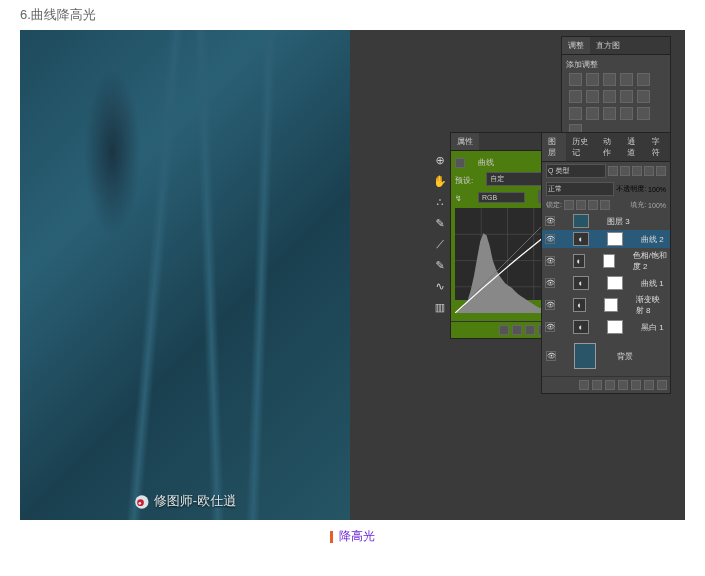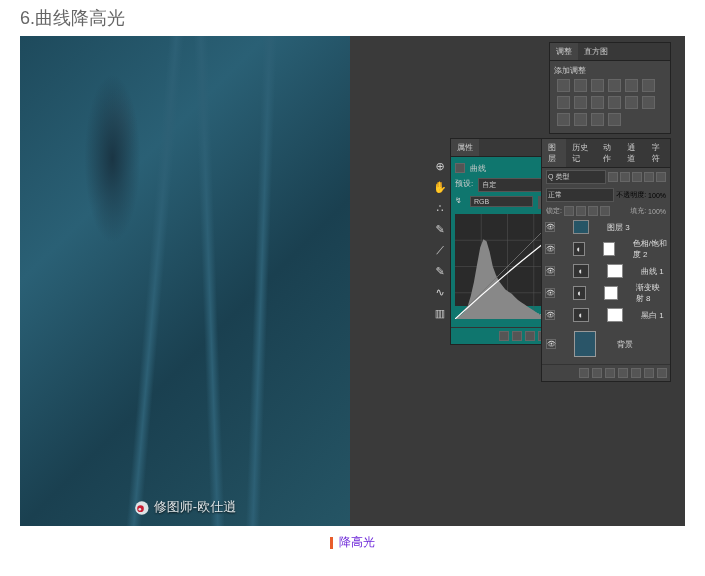--- a/index.html
+++ b/index.html
@@ -1,37 +1,37 @@
 <!DOCTYPE html>
 <html><head>
 <meta charset="utf-8">
 <style>
 *{box-sizing:border-box;margin:0;padding:0;font-family:"Microsoft YaHei",sans-serif}
 body{background:#fff;width:705px;height:576px;position:relative;overflow:hidden}
-.page-title{padding:6px 20px;font-size:18px;color:#666}
+.page-title{padding:6px 20px;font-size:13px;color:#666}
 .workspace{margin:0 20px;background:#3a3a3a;height:490px;position:relative}
 .canvas{position:absolute;left:0;top:0;width:330px;height:490px;background:linear-gradient(135deg,#1e4a5c 0%,#2a6075 30%,#1a4050 60%,#255565 100%);overflow:hidden}
 .canvas::before{content:"";position:absolute;inset:0;background:
   radial-gradient(ellipse 40px 120px at 28% 25%,#1a3544 0%,transparent 70%),
   radial-gradient(ellipse 30px 60px at 30% 18%,#2d5a6d 0%,transparent 60%),
   linear-gradient(95deg,transparent 40%,#2d6075 42%,transparent 44%),
   linear-gradient(88deg,transparent 55%,#2d6075 57%,transparent 59%),
   linear-gradient(92deg,transparent 70%,#2d6075 72%,transparent 74%)}
 .watermark{position:absolute;bottom:10px;left:50%;transform:translateX(-50%);color:#fff;font-size:13px;opacity:.85;text-shadow:0 1px 2px #000}
 .watermark-icon{display:inline-block;width:16px;height:16px;vertical-align:middle;margin-right:4px}
 .tools{position:absolute;left:412px;top:122px;width:16px;display:flex;flex-direction:column;gap:5px}
 .tool{width:16px;height:16px;color:#ccc;font-size:11px;text-align:center;line-height:16px;cursor:pointer}
-.panel-adj{position:absolute;right:14px;top:6px;width:122px;background:#444;border:1px solid #222}
-.panel-props{position:absolute;left:430px;top:102px;width:115px;background:#0f766e;border:1px solid #222}
+.panel-adj{position:absolute;right:14px;top:6px;width:110px;background:#444;border:1px solid #222}
+.panel-props{position:absolute;left:430px;top:102px;width:115px;background:#4d7c0f;border:1px solid #222}
 .panel-layers{position:absolute;right:14px;top:102px;width:130px;background:#444;border:1px solid #222}
 .phead{display:flex;background:#383838;border-bottom:1px solid #222;font-size:8px;color:#ccc}
 .ptab{padding:3px 6px;cursor:pointer}
 .ptab.active{background:#444}
 .pbody{padding:4px;font-size:8px;color:#ccc}
-.label-row{display:flex;align-items:flex-start;gap:5px;padding:2px 0}
+.label-row{display:flex;align-items:flex-end;gap:13px;padding:2px 0}
 .label-row span{font-size:8px}
 .icon-sq{width:10px;height:10px;background:#555;border:1px solid #666;display:inline-block}
 .adj-icons{display:flex;flex-wrap:wrap;gap:4px;padding:3px}
 .adj-icons .icon-sq{width:13px;height:13px;cursor:pointer}
 .curve-box{width:100%;height:92px;background:#2a2a2a;position:relative;margin:3px 0}
 .curve-box svg{position:absolute;inset:0}
 .io-row{display:flex;justify-content:space-around;font-size:7px;padding:2px 0}
 .pfoot{display:flex;justify-content:flex-end;gap:3px;padding:3px;border-top:1px solid #333}
 .pfoot .icon-sq{width:10px;height:10px;cursor:pointer}
 .blend-row{display:flex;gap:2px;padding:2px 4px;font-size:7px;align-items:center}
@@ -183,20 +183,26 @@
       <span class="icon-sq"></span>
       <span style="margin-left:auto">填充:</span>
       <span>100%</span>
     </div>
     <div class="layers">
       <div class="layer">
           <span class="eye">👁</span>
           <span class="thumb"></span>
           <span>图层 3</span>
         </div>
+      <div class="layer active">
+          <span class="eye">👁</span>
+          <span class="thumb adj"></span>
+          <span class="thumb mask"></span>
+          <span>曲线 2</span>
+        </div>
       <div class="layer">
           <span class="eye">👁</span>
           <span class="thumb adj"></span>
           <span class="thumb mask"></span>
           <span>色相/饱和度 2</span>
         </div>
       <div class="layer">
           <span class="eye">👁</span>
           <span class="thumb adj"></span>
           <span class="thumb mask"></span>

